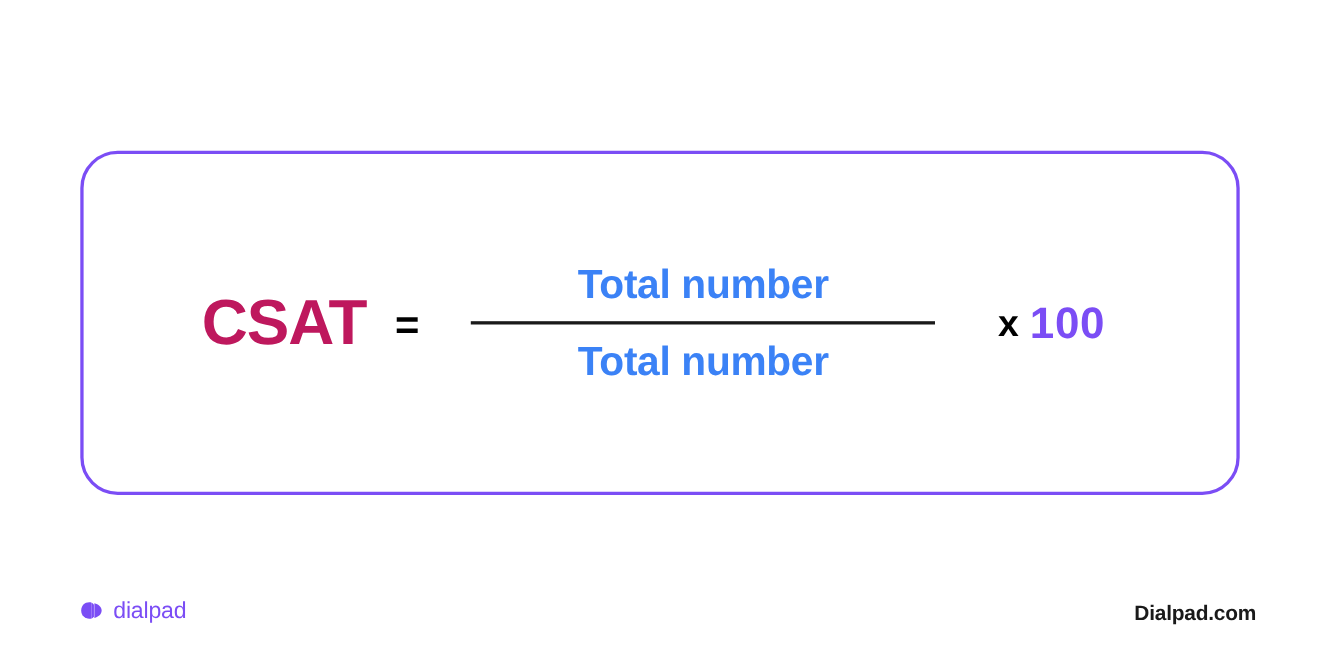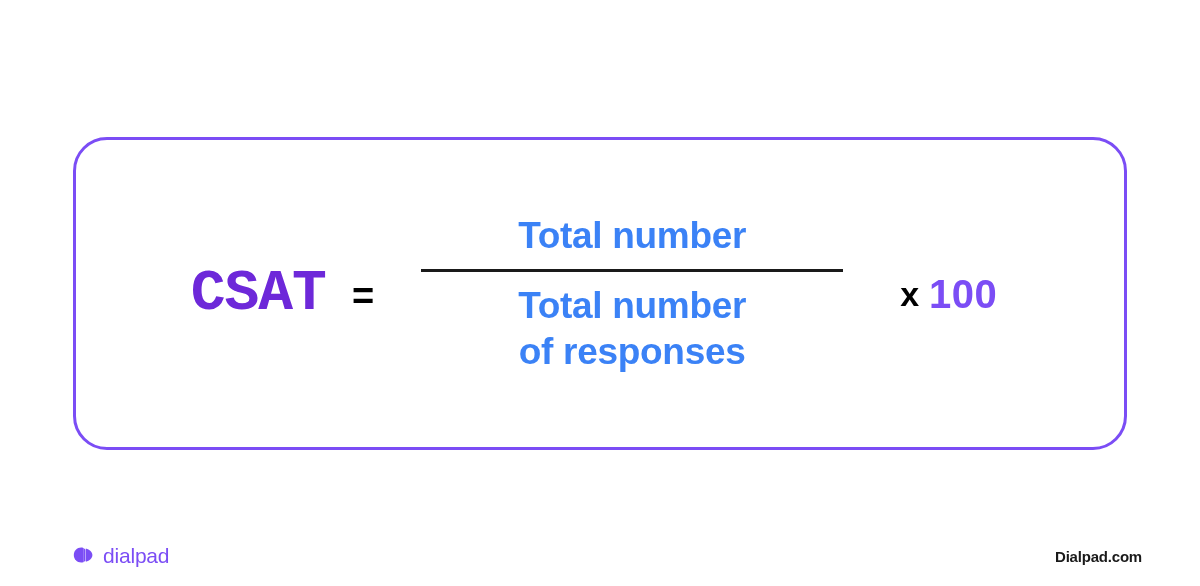--- a/index.html
+++ b/index.html
@@ -41,27 +41,26 @@
 
   .eq-row {
     display: flex;
     align-items: center;
     justify-content: center;
     gap: 0;
     transform: translateX(-6px);
   }
 
   #metric-label {
-    color: #6d28d9;
+    color: #be185d;
     font-size: 58px;
     font-weight: bold;
     letter-spacing: -1px;
     line-height: 1;
     margin-right: 26px;
-    font-family: Liberation Mono, monospace;
   }
 
   #equals-sign {
     color: #000000;
     font-size: 38px;
     font-weight: bold;
     line-height: 1;
     margin-right: 38px;
     position: relative;
     top: 2px;
@@ -140,21 +139,21 @@
     font-weight: normal;
     line-height: 1;
     letter-spacing: -0.2px;
   }
 
   #site-url {
     position: absolute;
     right: 58px;
     top: 549px;
     color: #1a1a1a;
-    font-size: 15px;
+    font-size: 19px;
     font-weight: bold;
     line-height: 1;
     letter-spacing: -0.2px;
   }
 </style>
 </head>
 <body>
 
 <div id="formula-card">
   <div id="equation">
@@ -166,21 +165,20 @@
 
       <div id="fraction">
         <div id="numerator">
           <div class="frac-part">Total number</div>
         </div>
 
         <div id="fraction-bar"></div>
 
         <div id="denominator">
           <div class="frac-part">Total number</div>
-          <div class="frac-part">of responses</div>
         </div>
       </div>
 
       <div id="multiplier">
         <span id="multiply-sign">x</span>
         <span id="multiplier-value">100</span>
       </div>
 
     </div>
   </div>

